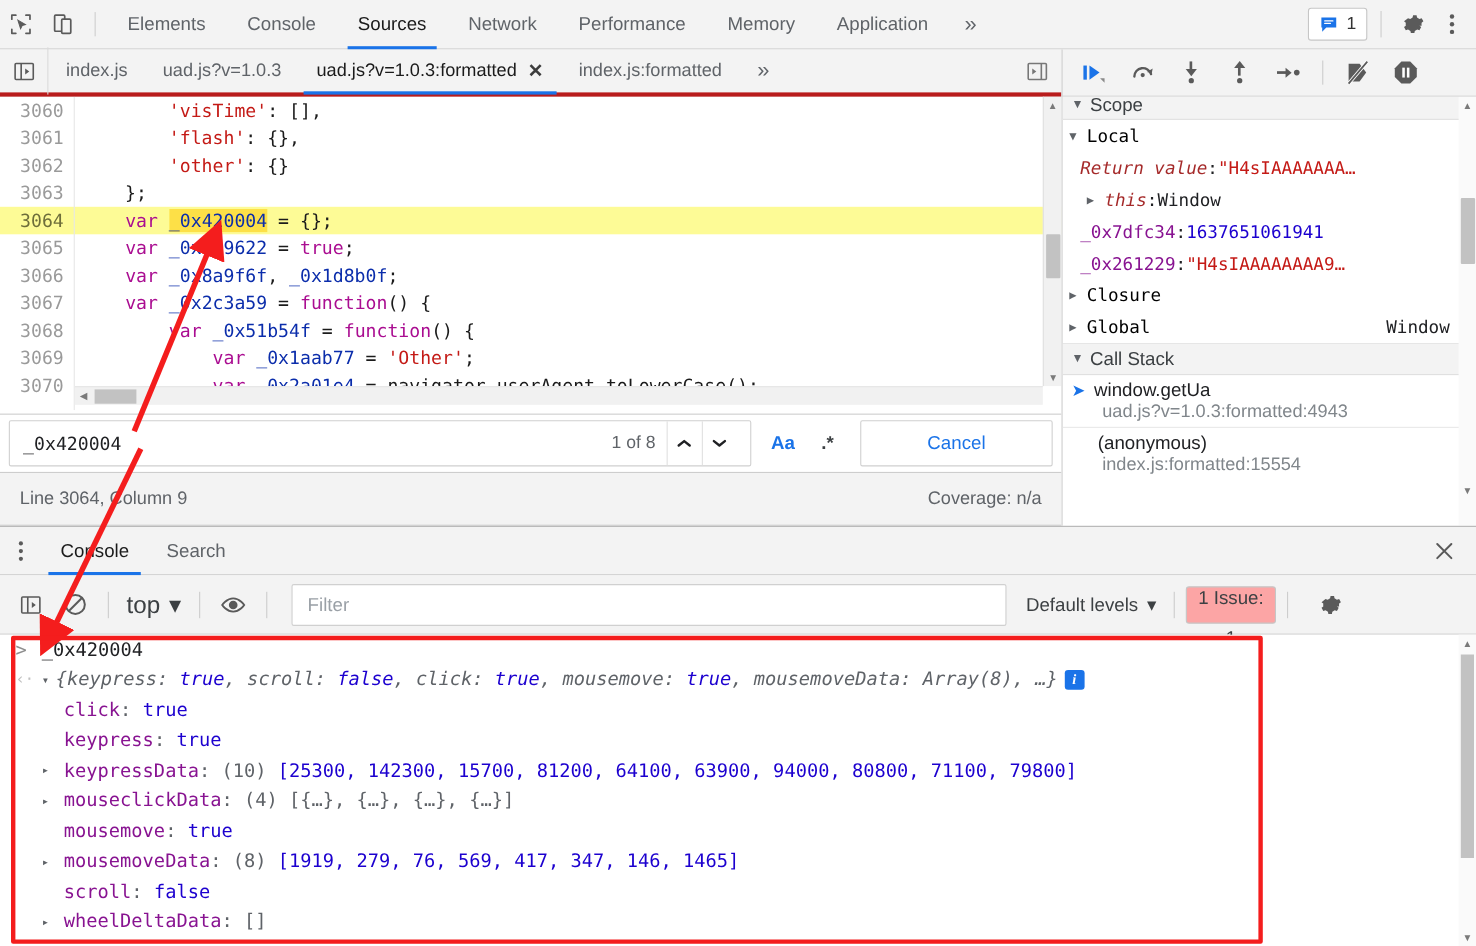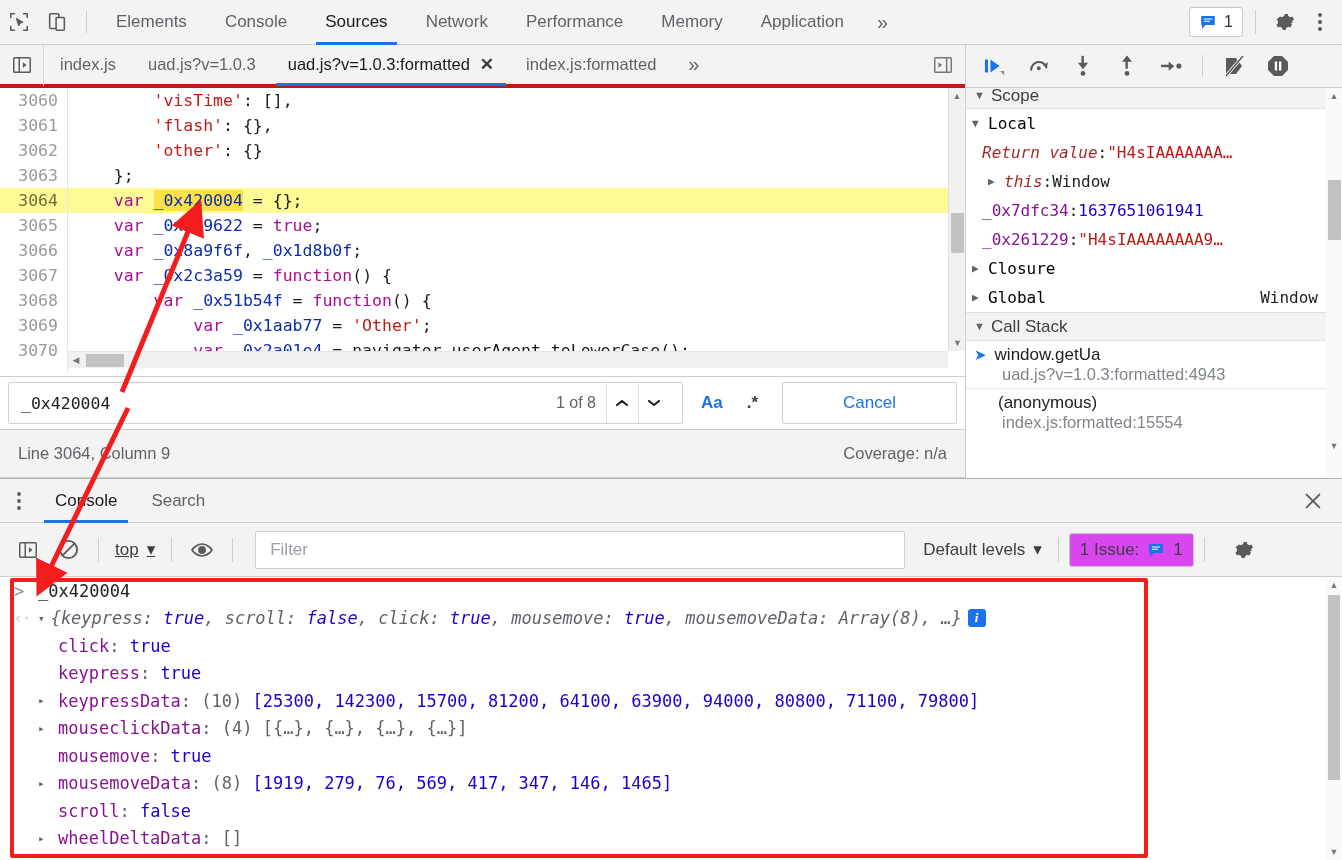--- a/index.html
+++ b/index.html
@@ -213,32 +213,32 @@
   }
   .drawer-close { margin-left:auto; padding: 0 18px; color:#5a5a5a; display:flex; align-items:center; }
 
   .console-toolbar {
     position: absolute; left: 0; top: 523px; width: 1342px; height: 54px;
     background: #f3f3f3; border-bottom: 1px solid #cdcdcd;
     display:flex; align-items:center; padding-left: 8px; gap: 0;
   }
   .ct-btn { width: 40px; height: 40px; display:flex; align-items:center; justify-content:center; color:#5a5a5a; }
   .ct-sep { width:1px; height:24px; background:#cdcdcd; margin: 0 10px; }
-  .ct-select { display:flex; align-items:center; gap:8px; font-size:17px; color:#3c4043; padding: 0 6px; text-decoration: underline; }
+  .ct-select { display:flex; align-items:center; gap:8px; font-size:22px; color:#3c4043; padding: 0 6px; }
   .filter-input {
     flex: 0 0 650px; height: 38px; margin-left: 12px;
     border:1px solid #d0d0d0; border-radius:2px; background:#fff;
     display:flex; align-items:center; padding: 0 14px;
     font-size: 17px; color:#9aa0a6;
   }
   .levels { font-size:17px; color:#3c4043; display:flex; align-items:center; gap:8px; margin-left: 18px; }
   .issue-pill {
     display:flex; align-items:center; gap:8px; height:34px; padding:0 10px;
-    border:1px solid #c6c6c6; border-radius:3px; background:#d946ef; margin-left: 16px;
-    font-size:17px; color:#3c4043;
+    border:1px solid #c6c6c6; border-radius:3px; background:#fca5a5; margin-left: 16px;
+    font-size:17px; color:#3c4043;flex-direction:column;
   }
   .ct-gear { margin-left: 16px; margin-right: 10px; color:#5a5a5a; display:flex; align-items:center; }
 
   
   .console-out {
     position: absolute; left: 0; top: 577px; width: 1342px; height: 283px;
     background: #fff; overflow: hidden;
     font-family: "DejaVu Sans Mono","Liberation Mono",monospace; font-size: 17px;
   }
   .c-row { height: 27.5px; display:flex; align-items:center; white-space: pre; padding-left: 14px; }

